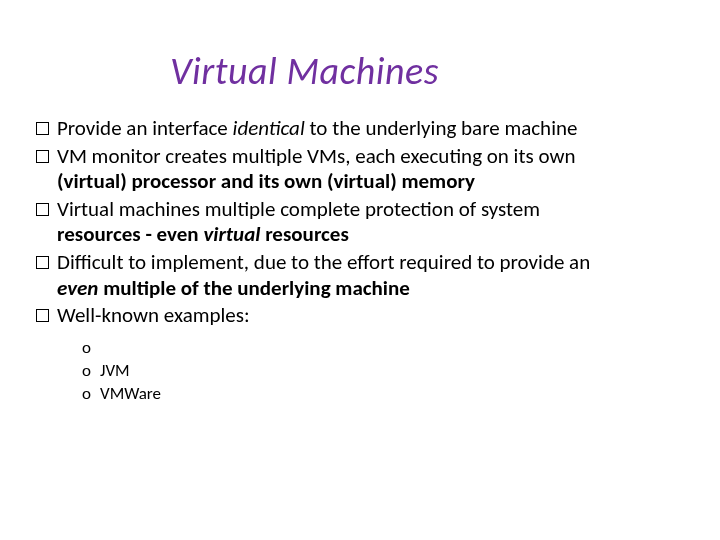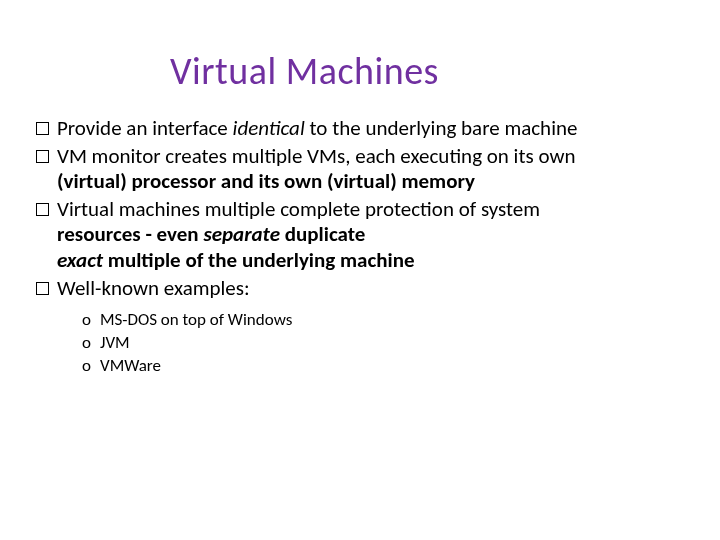--- a/index.html
+++ b/index.html
@@ -13,20 +13,21 @@
     position: relative;
     overflow: hidden;
   }
   .slide {
     width: 720px;
     height: 540px;
     position: relative;
     box-sizing: border-box;
   }
   .title {
+    font-style: italic;
     color: #7030A0;
     font-size: 38px;
     font-weight: 400;
     text-align: left;
     margin: 48px 0 22px 170px;
     letter-spacing: 0.5px;
   }
   .body {
     margin: 0 36px 0 36px;
     font-size: 21px;
@@ -90,36 +91,39 @@
       <span class="sq"></span>
       <span class="bt"> VM monitor creates multiple VMs, each executing on its own</span>
     </div>
     <div class="hang">(virtual) processor and its own (virtual) memory</div>
 
     <div class="bullet-row">
       <span class="sq"></span>
       <span class="bt"> Virtual machines multiple complete protection of system</span>
     </div>
     <div class="hang">
-      <span>resources - even </span><i>separate</i><span> duplicate</span>
+      <span>resources - even </span><i>virtual</i><span> resources</span>
     </div>
 
+    <div class="bullet-row">
+      <span class="sq"></span>
+      <span class="bt"> Difficult to implement, due to the effort required to provide an</span>
+    </div>
     <div class="hang">
-      <i>exact</i><span> multiple of the underlying machine</span>
+      <i>even</i><span> multiple of the underlying machine</span>
     </div>
 
     <div class="bullet-row">
       <span class="sq"></span>
       <span class="bt"> Well-known examples:</span>
     </div>
 
     <div class="sub-list">
       <div class="sub-row">
         <span class="oo">o</span>
-        <span>MS-DOS on top of Windows</span>
       </div>
       <div class="sub-row">
         <span class="oo">o</span>
         <span>JVM</span>
       </div>
       <div class="sub-row">
         <span class="oo">o</span>
         <span>VMWare</span>
       </div>
     </div>

